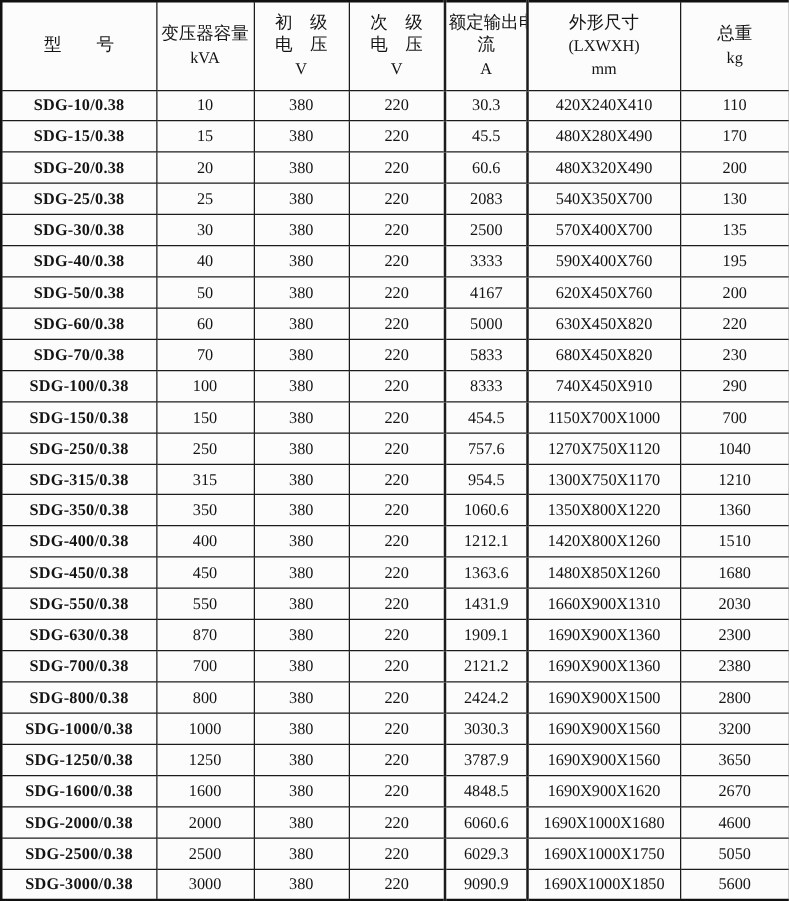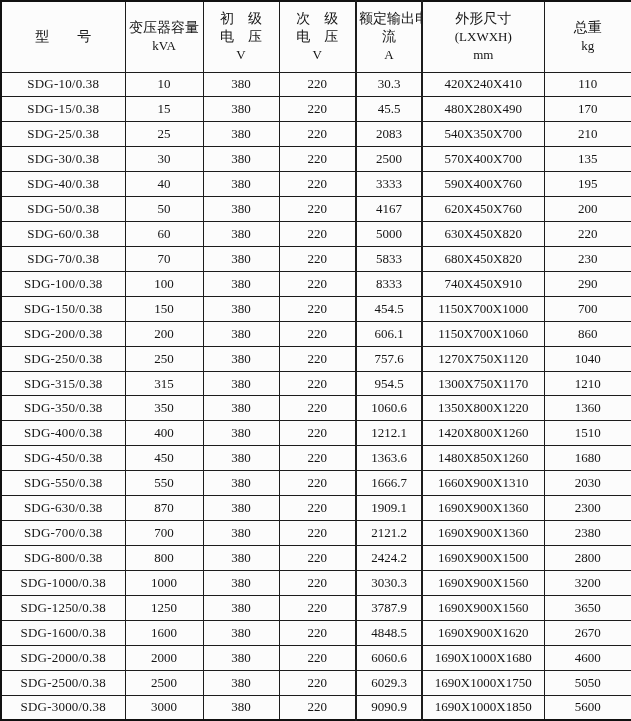--- a/index.html
+++ b/index.html
@@ -37,21 +37,21 @@
   table.spec-table { border: 2px solid #111; }
   
   table.spec-table th:nth-child(5), table.spec-table td:nth-child(5),
   table.spec-table th:nth-child(6), table.spec-table td:nth-child(6) {
     border-left-width: 2px;
   }
   thead tr { height: 71px; }
   thead th { font-size: 14px; line-height: 18px; }
   thead th .unit-line { font-size: 13px; }
   tbody td { font-size: 13px; height: 21px; }
-  tbody td:first-child { letter-spacing: 0.2px; }
+  tbody td:first-child { letter-spacing: 0.2px; font-weight: bold; }
 </style>
 </head>
 <body>
 
 <div class="page">
   <table class="spec-table">
     <colgroup>
       <col style="width:124px">
       <col style="width:78px">
       <col style="width:76px">
@@ -108,27 +108,36 @@
         <tr>
           <td>SDG-15/0.38</td>
           <td>15</td>
           <td>380</td>
           <td>220</td>
           <td>45.5</td>
           <td>480X280X490</td>
           <td>170</td>
         </tr>
         <tr>
+          <td>SDG-20/0.38</td>
+          <td>20</td>
+          <td>380</td>
+          <td>220</td>
+          <td>60.6</td>
+          <td>480X320X490</td>
+          <td>200</td>
+        </tr>
+        <tr>
           <td>SDG-25/0.38</td>
           <td>25</td>
           <td>380</td>
           <td>220</td>
           <td>2083</td>
           <td>540X350X700</td>
-          <td>210</td>
+          <td>130</td>
         </tr>
         <tr>
           <td>SDG-30/0.38</td>
           <td>30</td>
           <td>380</td>
           <td>220</td>
           <td>2500</td>
           <td>570X400X700</td>
           <td>135</td>
         </tr>
@@ -180,29 +189,20 @@
         <tr>
           <td>SDG-150/0.38</td>
           <td>150</td>
           <td>380</td>
           <td>220</td>
           <td>454.5</td>
           <td>1150X700X1000</td>
           <td>700</td>
         </tr>
         <tr>
-          <td>SDG-200/0.38</td>
-          <td>200</td>
-          <td>380</td>
-          <td>220</td>
-          <td>606.1</td>
-          <td>1150X700X1060</td>
-          <td>860</td>
-        </tr>
-        <tr>
           <td>SDG-250/0.38</td>
           <td>250</td>
           <td>380</td>
           <td>220</td>
           <td>757.6</td>
           <td>1270X750X1120</td>
           <td>1040</td>
         </tr>
         <tr>
           <td>SDG-315/0.38</td>
@@ -238,21 +238,21 @@
           <td>220</td>
           <td>1363.6</td>
           <td>1480X850X1260</td>
           <td>1680</td>
         </tr>
         <tr>
           <td>SDG-550/0.38</td>
           <td>550</td>
           <td>380</td>
           <td>220</td>
-          <td>1666.7</td>
+          <td>1431.9</td>
           <td>1660X900X1310</td>
           <td>2030</td>
         </tr>
         <tr>
           <td>SDG-630/0.38</td>
           <td>870</td>
           <td>380</td>
           <td>220</td>
           <td>1909.1</td>
           <td>1690X900X1360</td>

